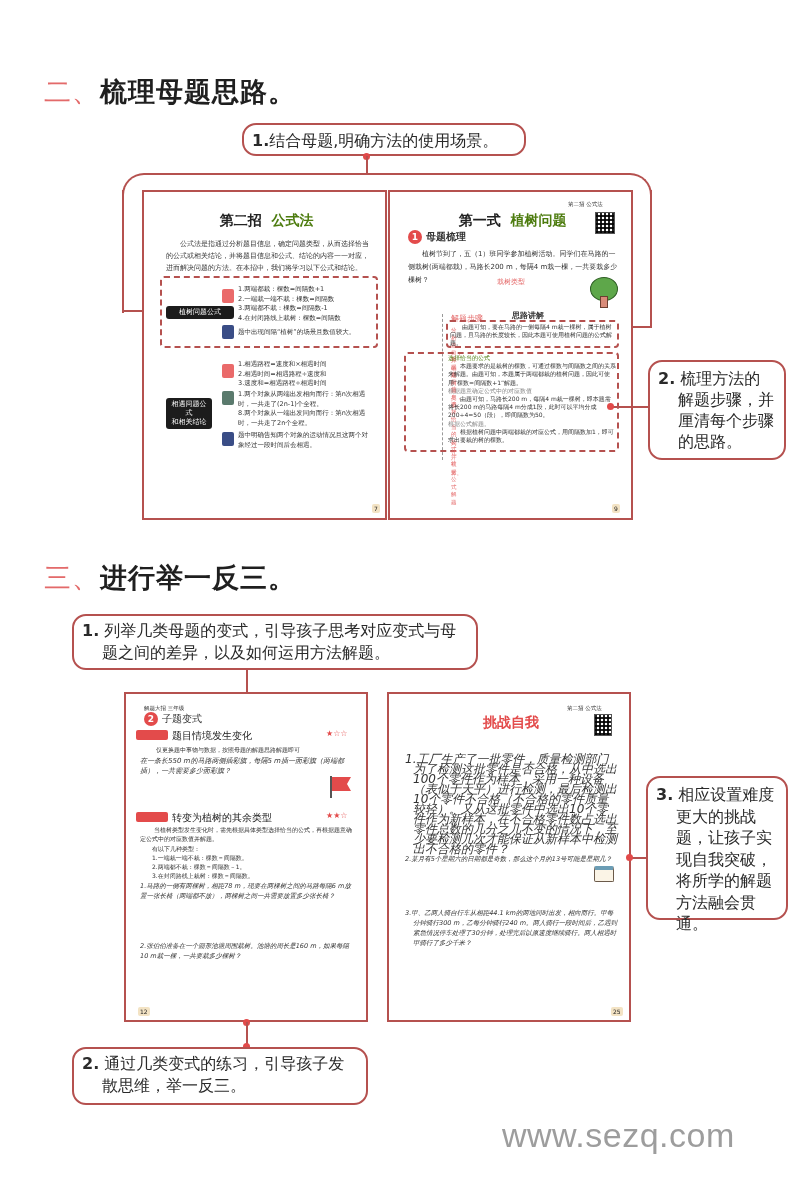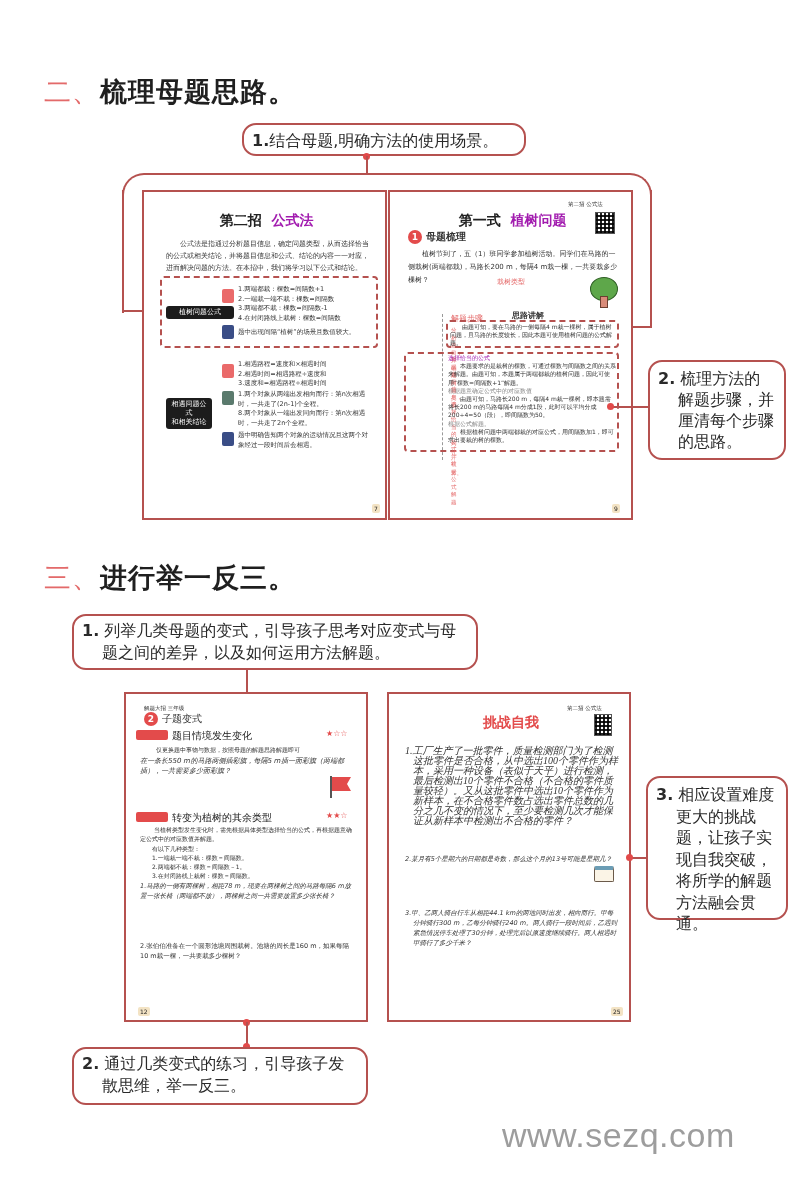--- a/index.html
+++ b/index.html
@@ -20,21 +20,21 @@
 
   
   .line { position: absolute; background: #b5514f; }
   .dot { position: absolute; width: 7px; height: 7px; border-radius: 50%; background: #e24a4a; }
   .bracket { position: absolute; border: 2px solid #b5514f; border-radius: 22px; }
 
   
   .page { position: absolute; border: 2px solid #b5514f; background: #fff; overflow: hidden; }
   .ptxt { position: absolute; font-size: 7px; line-height: 11px; color: #333; }
   .ptitle { position: absolute; font-size: 14px; font-weight: bold; color: #222; }
-  .red { color: #a21caf; }
+  .red { color: #4d7c0f; }
   .dash-box { position: absolute; border: 2px dashed #b5514f; border-radius: 4px; }
   .tag-black { position: absolute; background: #1c1c1c; color: #fff; font-size: 7px; border-radius: 3px; padding: 2px 4px; text-align: center; line-height: 9px; }
   .tag-red { position: absolute; width: 12px; height: 14px; background: #ea6a6a; border-radius: 2px; }
   .tag-blue { position: absolute; width: 12px; height: 14px; background: #3a4d86; border-radius: 2px; }
   .tag-green { position: absolute; width: 12px; height: 14px; background: #5a7a6d; border-radius: 2px; }
   .pnum { position: absolute; font-size: 6px; background: #f3e3c4; padding: 1px 2px; border-radius: 2px; }
   .qr { position: absolute; background:
         repeating-linear-gradient(90deg, #222 0 2px, #fff 2px 4px),
         repeating-linear-gradient(0deg, #222 0 2px, #fff 2px 4px); background-blend-mode: multiply; border: 1px solid #555; }
   .circle-num { position: absolute; width: 14px; height: 14px; border-radius: 50%; background: #e34b4b; color: #fff; font-size: 9px; font-weight: bold; text-align: center; line-height: 14px; }
@@ -168,29 +168,29 @@
   <div class="step-title" style="left:46px; top:117px; color:#222;">转变为植树的其余类型</div>
   <div class="stars" style="left:200px; top:117px;">★★☆</div>
   <div class="ptxt" style="left:14px; top:131px; width:215px; font-size:6px; line-height:9px; text-indent:14px;">当植树类型发生变化时，需先根据具体类型选择恰当的公式，再根据题意确定公式中的对应数值并解题。</div>
   <div class="ptxt" style="left:26px; top:150px; width:200px; font-size:6px; line-height:9px;">
     <div>有以下几种类型：</div>
     <div>1.一端栽一端不栽：棵数＝间隔数。</div>
     <div>2.两端都不栽：棵数＝间隔数－1。</div>
     <div>3.在封闭路线上栽树：棵数＝间隔数。</div>
   </div>
   <div class="ptxt" style="left:14px; top:188px; width:215px; font-size:6.5px; line-height:9.5px; font-style:italic;">1.马路的一侧有两棵树，相距78 m，现要在两棵树之间的马路每隔6 m放置一张长椅（两端都不放），两棵树之间一共需要放置多少张长椅？</div>
-  <div class="ptxt" style="left:14px; top:248px; width:215px; font-size:6.5px; line-height:9.5px; ">2.张伯伯准备在一个圆形池塘周围栽树。池塘的周长是160 m，如果每隔10 m栽一棵，一共要栽多少棵树？</div>
+  <div class="ptxt" style="left:14px; top:248px; width:215px; font-size:6.5px; line-height:9.5px; font-style:italic;">2.张伯伯准备在一个圆形池塘周围栽树。池塘的周长是160 m，如果每隔10 m栽一棵，一共要栽多少棵树？</div>
   <div class="pnum" style="left:12px; top:313px;">12</div>
 </div>
 
 <div class="page" style="left:387px; top:692px; width:244px; height:330px;">
   <div class="ptxt" style="left:178px; top:9px; font-size:5.5px;">第二招 公式法</div>
   <div class="qr" style="left:205px; top:20px; width:18px; height:22px;"></div>
   <div class="ptitle red" style="left:0; width:244px; top:20px; text-align:center; color:#e34b4b;">挑战自我</div>
-  <div class="ptxt" style="left:24px; top:52px; width:205px; font-size:10px; line-height:10px; text-indent:-8px; font-style:italic;font-family:Liberation Serif, serif;">1.工厂生产了一批零件，质量检测部门为了检测这批零件是否合格，从中选出100个零件作为样本，采用一种设备（表似于天平）进行检测，最后检测出10个零件不合格（不合格的零件质量较轻）。又从这批零件中选出10个零件作为新样本，在不合格零件数占选出零件总数的几分之几不变的情况下，至少要检测几次才能保证从新样本中检测出不合格的零件？</div>
+  <div class="ptxt" style="left:24px; top:60px; width:205px; font-size:12px; line-height:10px; text-indent:-8px; font-style:italic;">1.工厂生产了一批零件，质量检测部门为了检测这批零件是否合格，从中选出100个零件作为样本，采用一种设备（表似于天平）进行检测，最后检测出10个零件不合格（不合格的零件质量较轻）。又从这批零件中选出10个零件作为新样本，在不合格零件数占选出零件总数的几分之几不变的情况下，至少要检测几次才能保证从新样本中检测出不合格的零件？</div>
   <div class="ptxt" style="left:24px; top:160px; width:205px; font-size:6.5px; line-height:10px; text-indent:-8px; font-style:italic;">2.某月有5个星期六的日期都是奇数，那么这个月的13号可能是星期几？</div>
   <div style="position:absolute; left:205px; top:172px; width:20px; height:16px; border:1px solid #6b5a4a; border-top:4px solid #6b9db5; border-radius:2px; background:#fbf4e6;"></div>
   <div class="ptxt" style="left:24px; top:214px; width:205px; font-size:6.5px; line-height:10px; text-indent:-8px; font-style:italic;">3.甲、乙两人骑自行车从相距44.1 km的两地同时出发，相向而行。甲每分钟骑行300 m，乙每分钟骑行240 m。两人骑行一段时间后，乙遇到紧急情况停车处理了30分钟，处理完后以原速度继续骑行。两人相遇时甲骑行了多少千米？</div>
   <div class="pnum" style="left:222px; top:313px;">25</div>
 </div>
 
 <div class="line" style="left:630px; top:857px; width:18px; height:2px;"></div>
 <div class="dot" style="left:626px; top:854px;"></div>
 <div class="callout" style="left:646px; top:776px; width:142px; height:144px; font-size:16px; line-height:21.5px; padding:6px 8px;">
   <span class="hang"><b>3.</b> <span>相应设置难度更大的挑战题，让孩子实现自我突破，将所学的解题方法融会贯通。</span></span>

